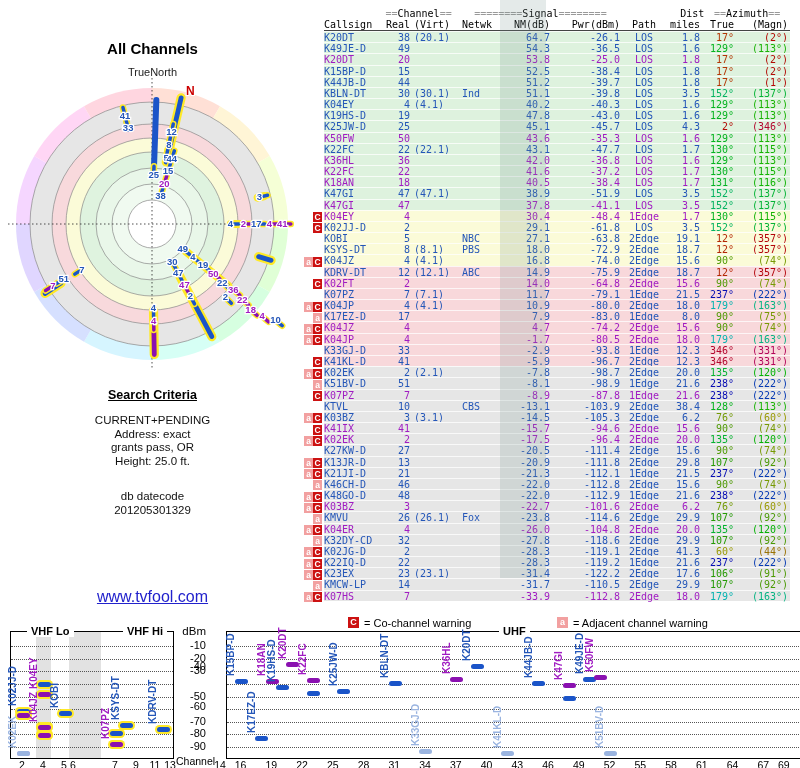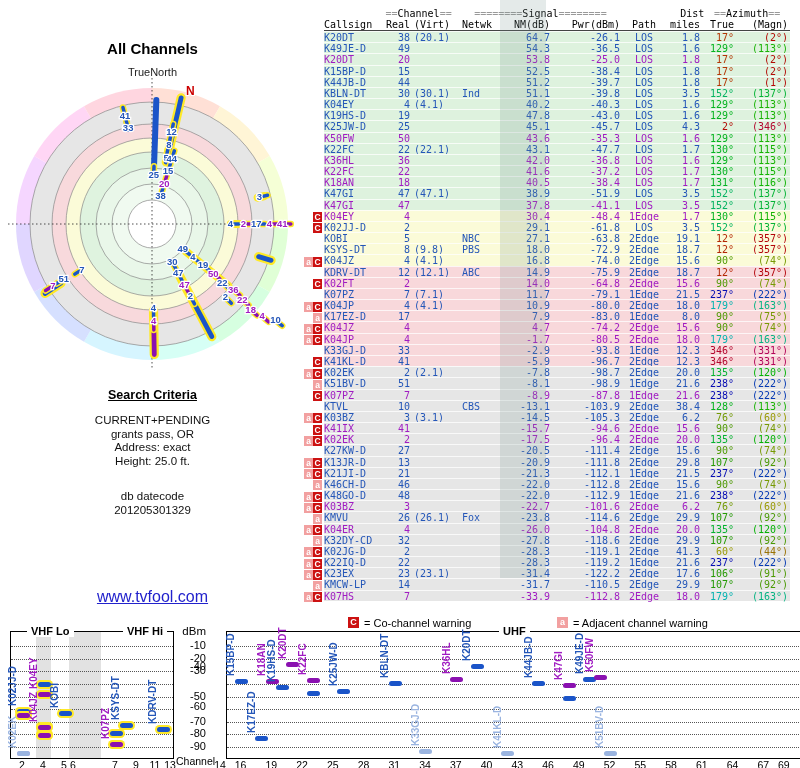--- a/index.html
+++ b/index.html
@@ -280,22 +280,22 @@
         <text x="124.99474263800028" y="118.68782866726305" font-size="9.5" font-weight="bold" font-family="Liberation Sans,sans-serif" fill="#2456b8" stroke="#fff" stroke-width="2.5" paint-order="stroke" text-anchor="middle">41</text>
         <text x="186" y="95" font-size="12" font-weight="bold" font-family="Liberation Sans,sans-serif" fill="#cc0000" stroke="#fff" stroke-width="2" paint-order="stroke">N</text>
       </svg>
   <div id="true-north">TrueNorth</div>
   <div id="polar-title">All Channels</div>
 </div>
 
 <div id="search-box">
   <div id="search-heading">Search Criteria</div>
   <div class="search-line">CURRENT+PENDING</div>
+  <div class="search-line">Address: exact</div>
   <div class="search-line">grants pass, OR</div>
-  <div class="search-line">Address: exact</div>
   <div class="search-line">Height: 25.0 ft.</div>
   <div id="db-block">
     <div class="search-line">db datecode</div>
     <div class="search-line">201205301329</div>
   </div>
 </div>
 <div id="site-link-wrap">
   <span id="site-link">www.tvfool.com</span>
 </div>
 
@@ -546,21 +546,21 @@
           <span class="c4 t-d">27.1</span>
           <span class="c5 t-d">-63.8</span>
           <span class="c6 t-d">2Edge</span>
           <span class="c7 t-d">19.1</span>
           <span class="c8" style="color:hsl(12,95%,36%)">12°</span>
           <span class="c9" style="color:hsl(357,95%,36%)">(357°)</span>
         </div>
         <div class="trow zy">
           <span class="c0 t-d">KSYS-DT</span>
           <span class="c1 t-d">8</span>
-          <span class="c2 t-d">(9.8)</span>
+          <span class="c2 t-d">(8.1)</span>
           <span class="c3 t-d">PBS</span>
           <span class="c4 t-d">18.0</span>
           <span class="c5 t-d">-72.9</span>
           <span class="c6 t-d">2Edge</span>
           <span class="c7 t-d">18.7</span>
           <span class="c8" style="color:hsl(12,95%,36%)">12°</span>
           <span class="c9" style="color:hsl(357,95%,36%)">(357°)</span>
         </div>
         <div class="trow zy">
           <span class="c0 t-d">K04JZ</span>

